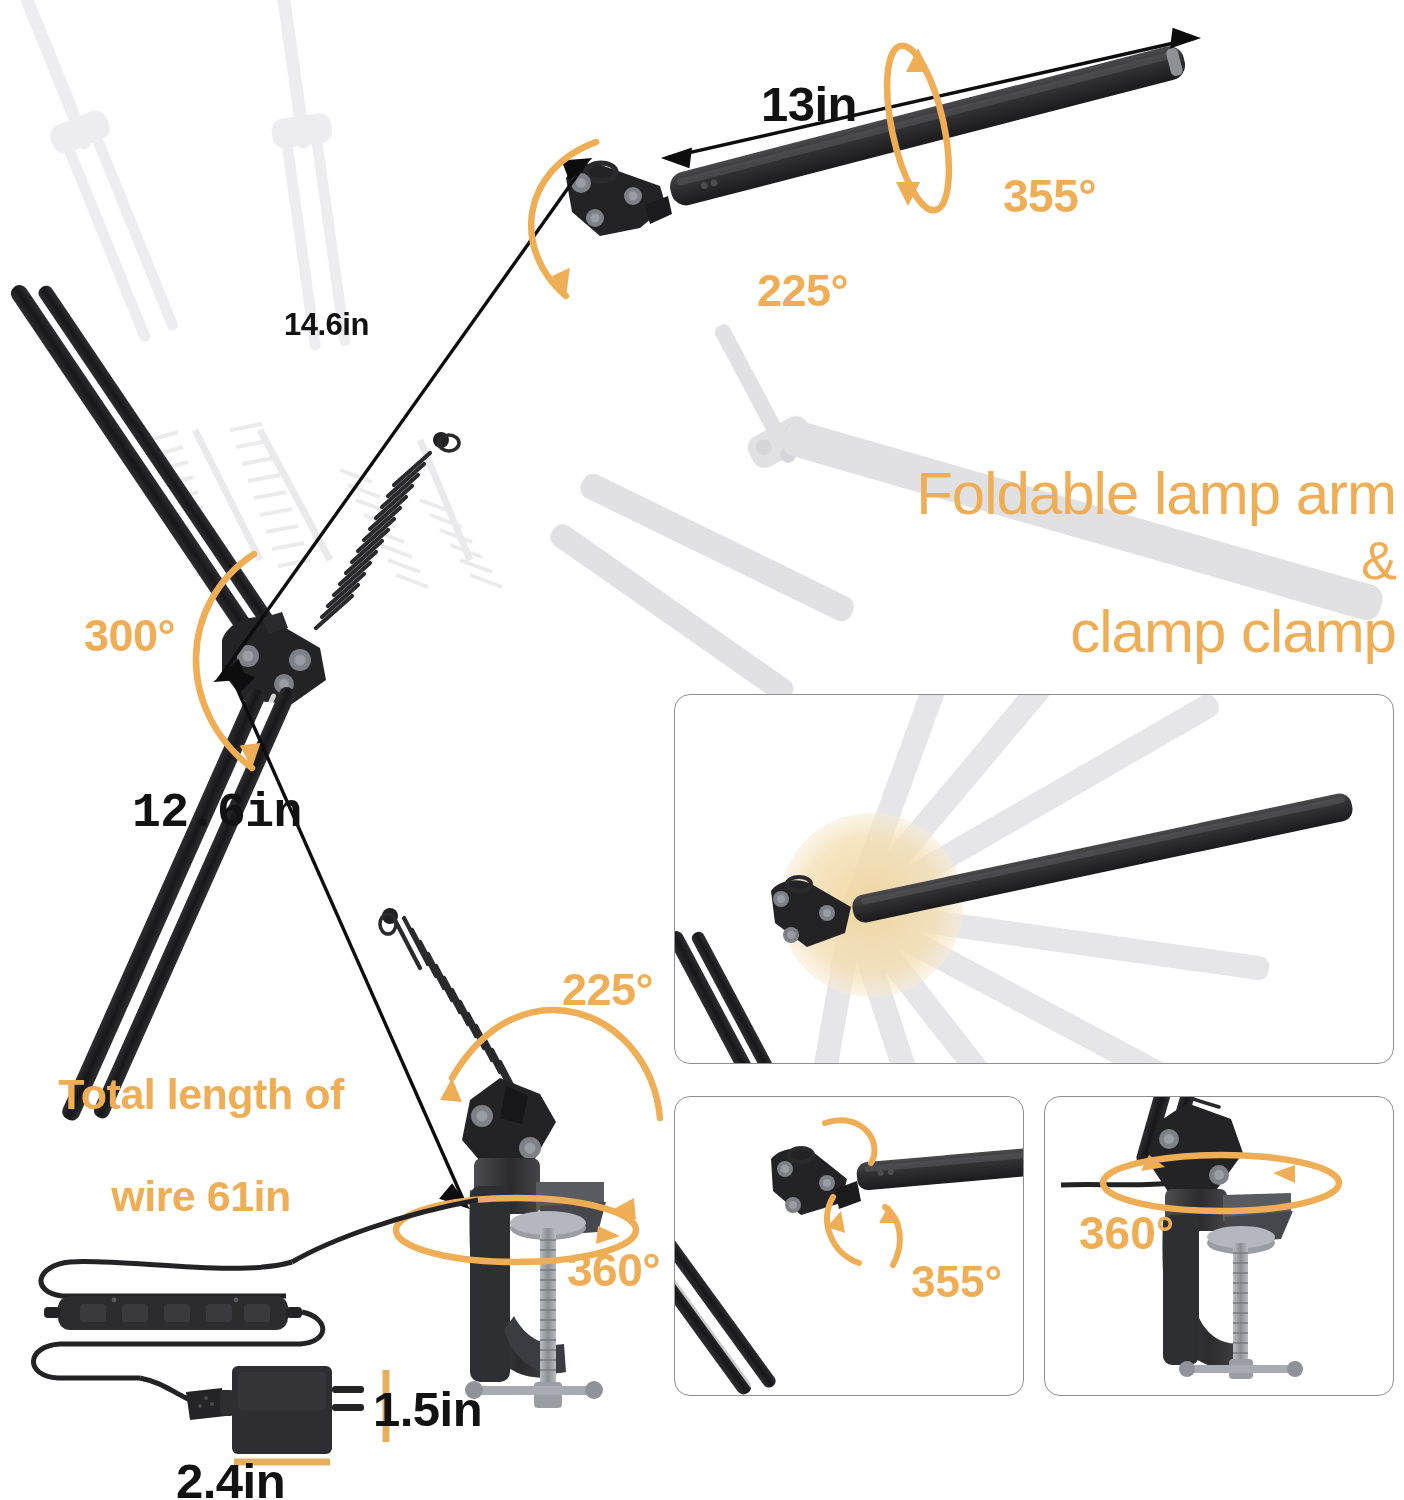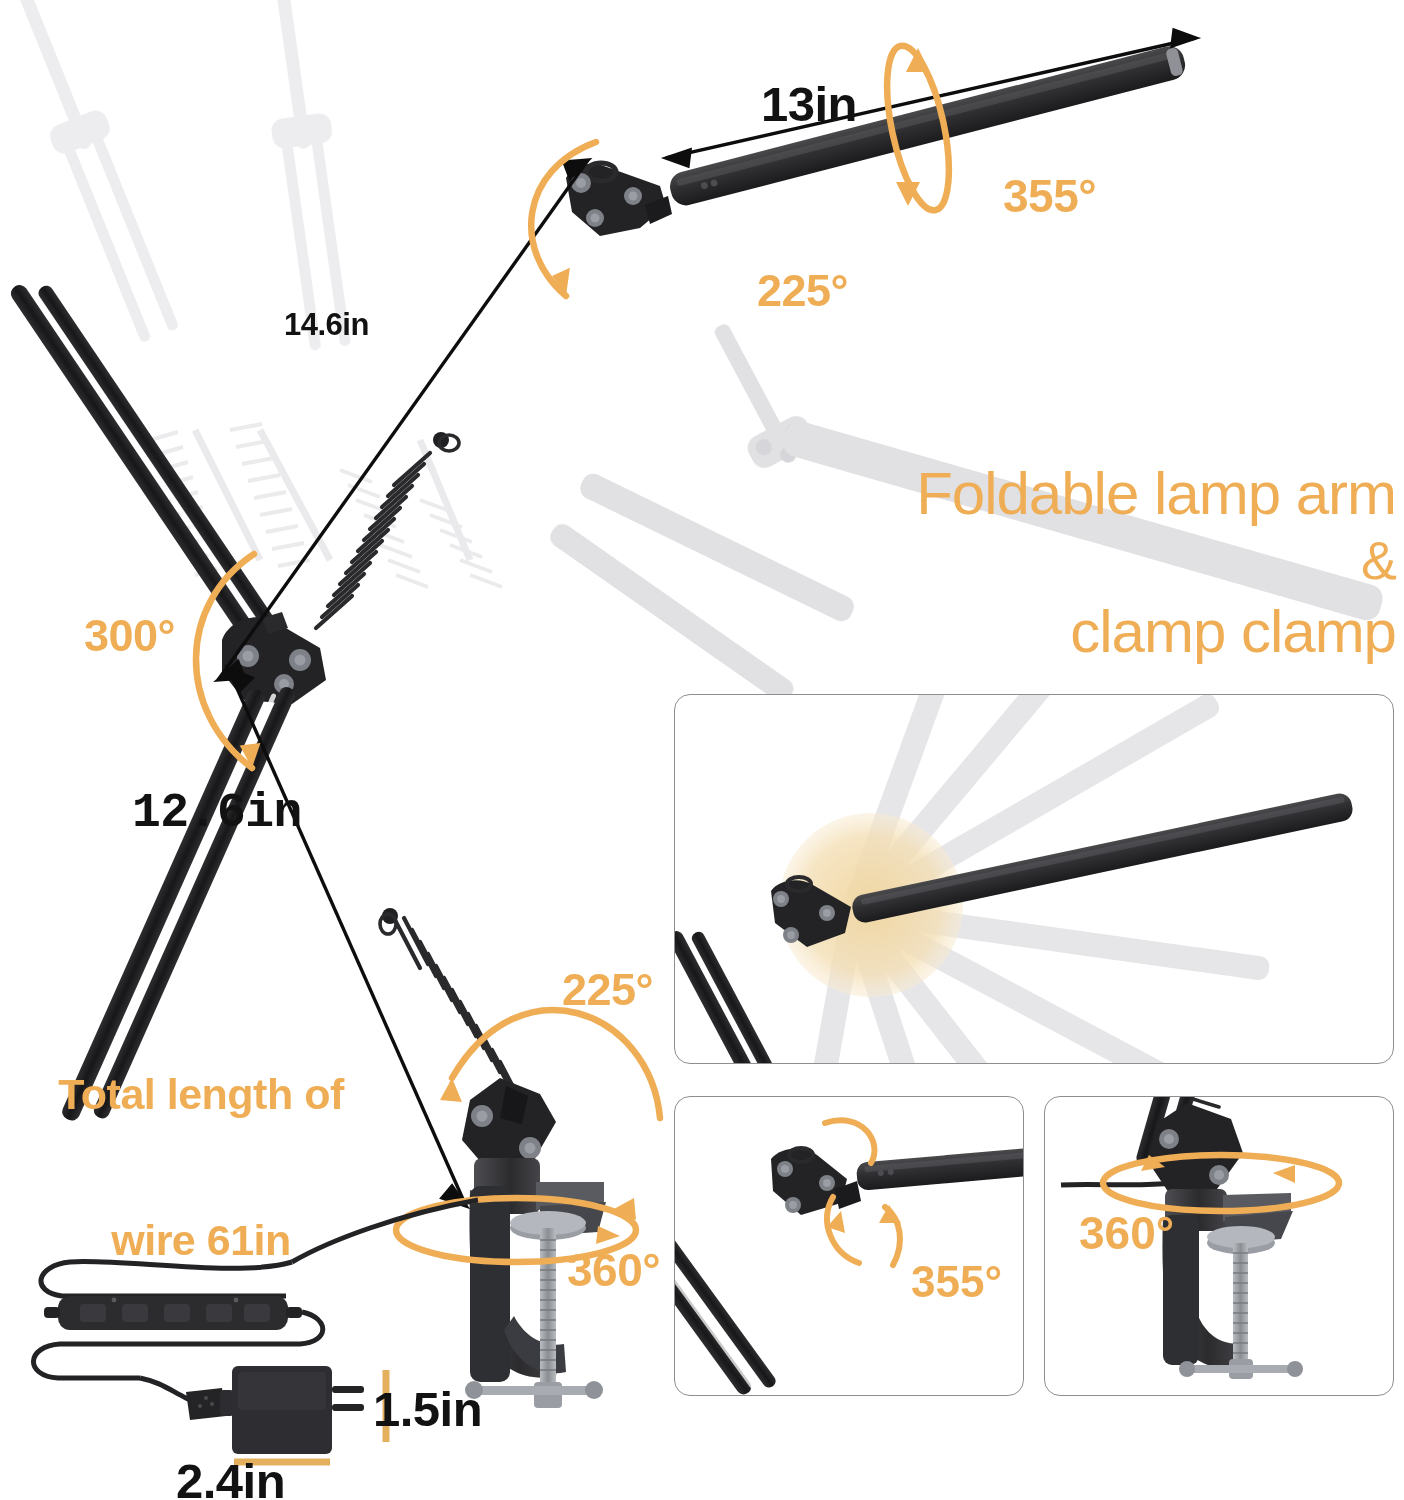--- a/index.html
+++ b/index.html
@@ -408,21 +408,21 @@
 
   <div class="label ang-label" style="left:562px; top:966px; font-size:45px;">225°</div>
 
   <div class="label ang-label" style="left:567px; top:1246px; font-size:46px;">360°</div>
 
   <div class="label dim-label" style="left:373px; top:1384px; font-size:49px;">1.5in</div>
 
   <div class="label dim-label" style="left:176px; top:1456px; font-size:49px;">2.4in</div>
 
   <div class="label wire-label" style="left:6px; top:1064px; width:390px; font-size:43px;margin-top:8px;">Total length of</div>
-  <div class="label wire-label" style="left:6px; top:1218px; width:390px; font-size:43px;">wire 61in</div>
+  <div class="label wire-label" style="left:6px; top:1174px; width:390px; font-size:43px;">wire 61in</div>
 
   <div class="label headline" style="left:706px; top:462px; width:690px; font-size:60px;">Foldable lamp arm</div>
   <div class="label headline" style="left:706px; top:532px; width:690px; font-size:54px;">&amp;</div>
   <div class="label headline" style="left:706px; top:600px; width:690px; font-size:60px;">clamp clamp</div>
 
   <div class="panel" style="left:674px; top:694px; width:718px; height:368px;">
     <svg viewBox="0 0 718 368" style="width:718px;height:368px;">
       <defs>
         <radialGradient id="glowG2" cx="50%" cy="50%" r="50%">
           <stop offset="0%" stop-color="#f0d49c" stop-opacity="0.95"></stop>

